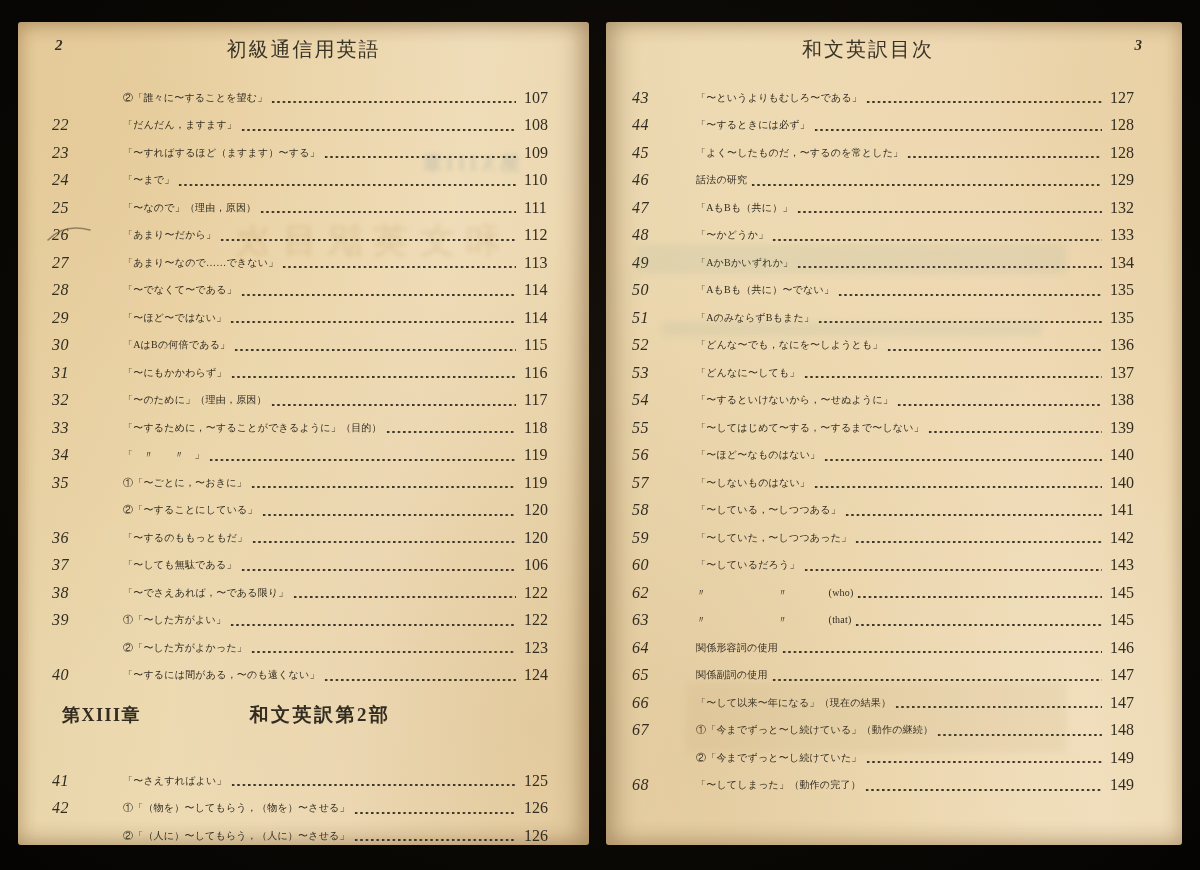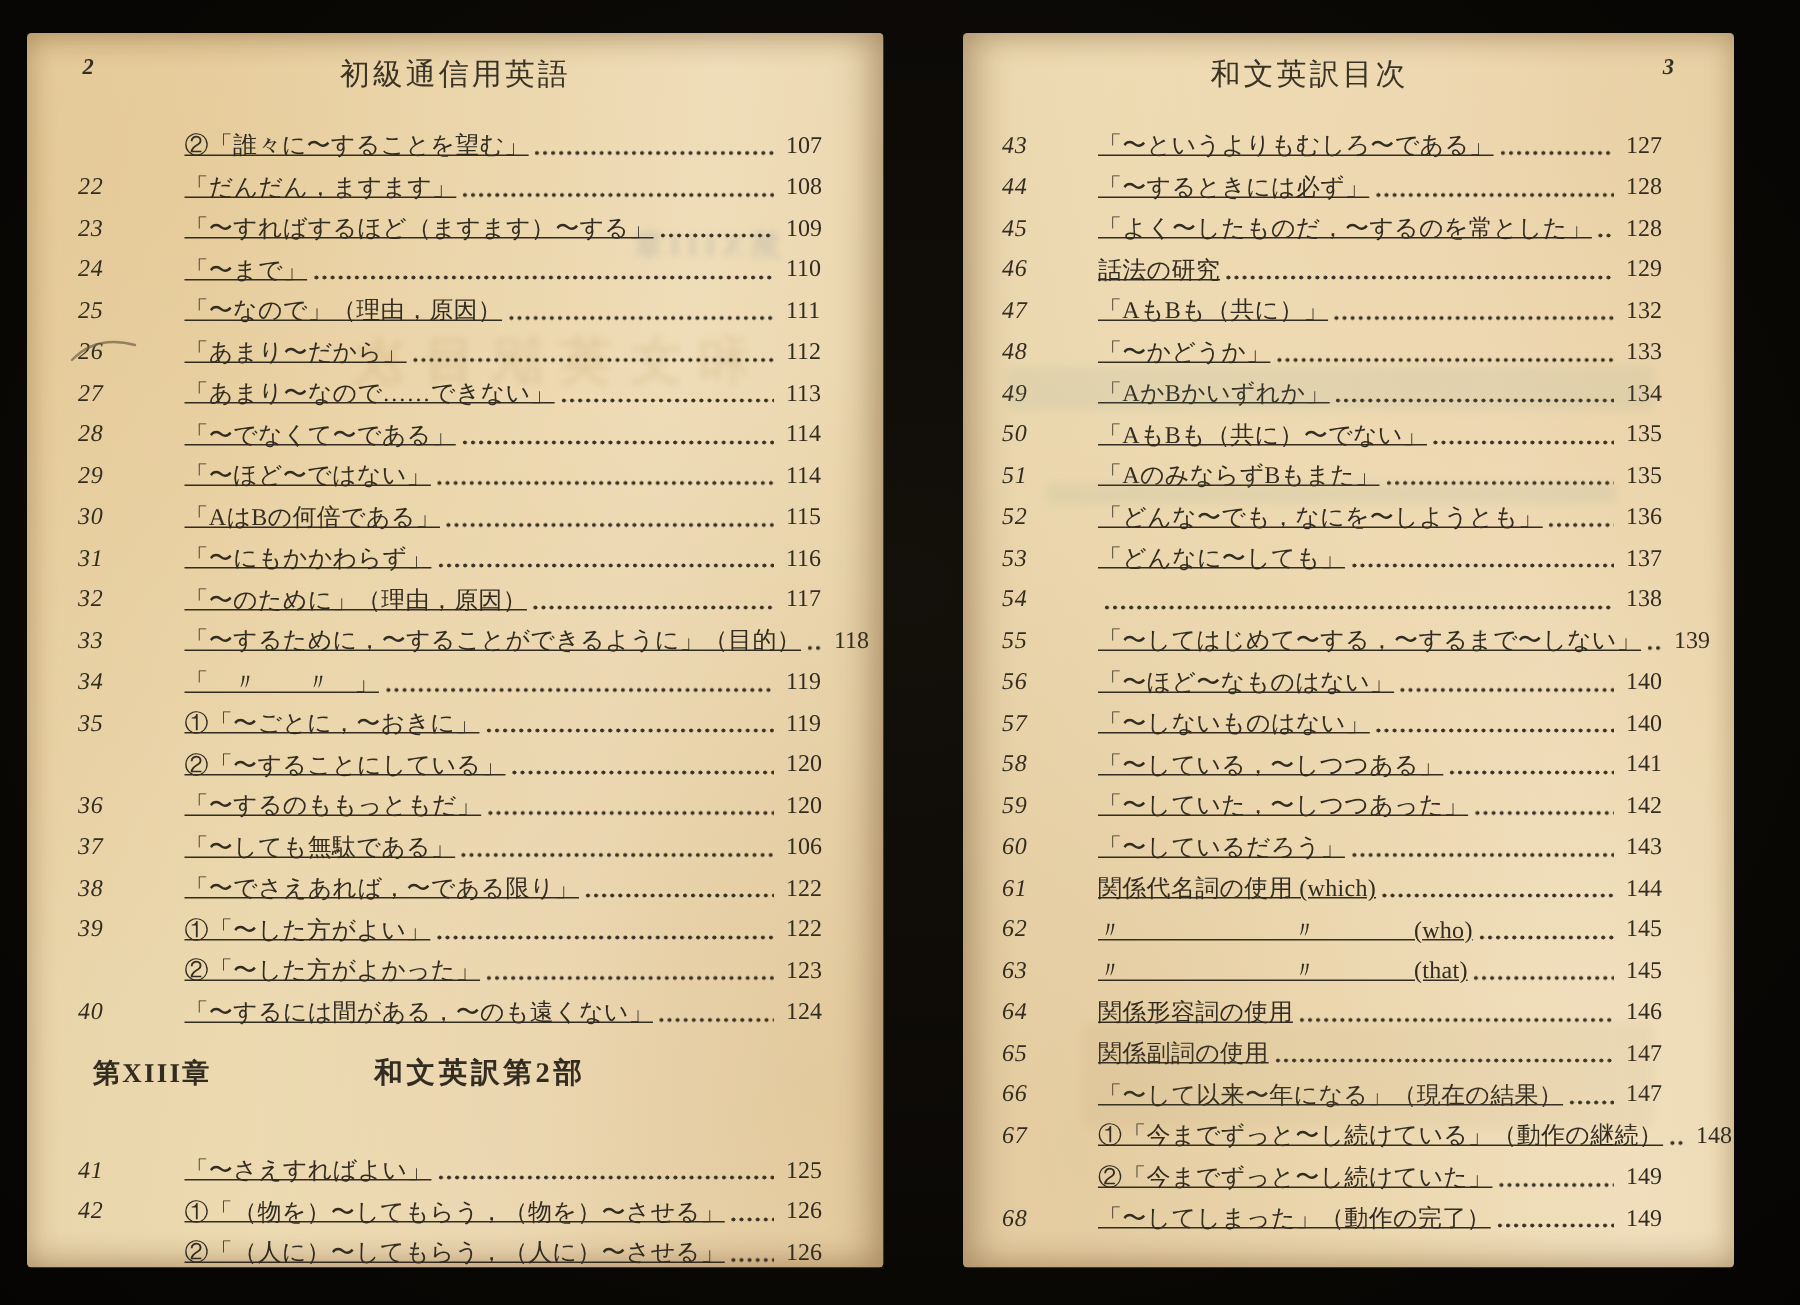--- a/index.html
+++ b/index.html
@@ -11,42 +11,42 @@
   .page { position:absolute; top:22px; height:823px; border-radius:3px; color:#322c21; }
   .page-left {
     left:18px; width:571px;
     background:
       radial-gradient(ellipse at 18% 12%, rgba(214,150,70,.14), rgba(214,150,70,0) 55%),
       radial-gradient(ellipse at 90% 85%, rgba(170,110,45,.12), rgba(170,110,45,0) 50%),
       linear-gradient(100deg, #e6d0a2 0%, #ecd9b0 35%, #efddb9 65%, #e9d4a9 100%);
     box-shadow: inset -12px 0 22px rgba(85,55,20,.28), inset 5px 5px 16px rgba(120,80,35,.18), inset 0 -8px 18px rgba(120,80,35,.14);
   }
   .page-right {
-    left:642px; width:514px;
+    left:606px; width:576px;
     background:
       radial-gradient(ellipse at 80% 10%, rgba(214,150,70,.12), rgba(214,150,70,0) 55%),
       radial-gradient(ellipse at 15% 90%, rgba(170,110,45,.10), rgba(170,110,45,0) 50%),
       linear-gradient(80deg, #e9d4aa 0%, #eedbb4 40%, #f0debc 70%, #ead6ad 100%);
     box-shadow: inset 12px 0 22px rgba(85,55,20,.26), inset -5px 5px 16px rgba(120,80,35,.16), inset 0 -8px 18px rgba(120,80,35,.14);
   }
   .page-inner { position:relative; height:100%; box-sizing:border-box; }
 
   .page-header { position:relative; height:22px; padding-top:14px; }
   .running-title { display:block; text-align:center; font-size:20px; letter-spacing:2px; color:#3a3427; }
   .page-right .running-title { transform:translateX(-26px); }
   .folio { position:absolute; top:15px; font-style:italic; font-weight:bold; font-size:15px; color:#353024; }
   .folio-left { left:37px; }
   .folio-right { right:40px; }
 
   .toc { margin-top:26px; }
   .toc-row { display:flex; align-items:center; height:27.5px; }
   .row-num { font-size:16px; letter-spacing:.5px; flex:0 0 auto;font-style:italic; }
   .page-left  .row-num { margin-left:34px; width:71px; }
   .page-right .row-num { margin-left:26px; width:64px; }
-  .row-title { font-size:16px; letter-spacing:.2px; white-space:pre; flex:0 0 auto;text-decoration:underline; }
+  .row-title { font-size:10px; letter-spacing:.2px; white-space:pre; flex:0 0 auto; }
   .leader {
     flex:1 1 auto; min-width:10px; height:6px; margin:9px 8px 0 4px;
     background-image: radial-gradient(circle at 2px 3px, #3a3326 1.15px, rgba(58,51,38,0) 1.5px);
     background-size:5.4px 6px; background-repeat:repeat-x;
   }
   .row-page { width:42px; text-align:left; font-size:16px; flex:0 0 auto; }
   .page-left  .row-page { margin-right:23px; }
   .page-right .row-page { margin-right:30px; }
 
   .chapter-heading { position:relative; height:52px; display:flex; align-items:center; justify-content:center; font-weight:bold;padding-left:33px; }
@@ -359,20 +359,21 @@
 
           <div class="toc-row">
             <span class="row-num">53</span>
             <span class="row-title">「どんなに〜しても」</span>
             <span class="leader"></span>
             <span class="row-page">137</span>
           </div>
 
           <div class="toc-row">
             <span class="row-num">54</span>
+            <span class="row-title">「〜するといけないから，〜せぬように」</span>
             <span class="leader"></span>
             <span class="row-page">138</span>
           </div>
 
           <div class="toc-row">
             <span class="row-num">55</span>
             <span class="row-title">「〜してはじめて〜する，〜するまで〜しない」</span>
             <span class="leader"></span>
             <span class="row-page">139</span>
           </div>
@@ -405,26 +406,20 @@
             <span class="row-page">142</span>
           </div>
 
           <div class="toc-row">
             <span class="row-num">60</span>
             <span class="row-title">「〜しているだろう」</span>
             <span class="leader"></span>
             <span class="row-page">143</span>
           </div>
 
-          <div class="toc-row">
-            <span class="row-num">61</span>
-            <span class="row-title">関係代名詞の使用 (which)</span>
-            <span class="leader"></span>
-            <span class="row-page">144</span>
-          </div>
 
           <div class="toc-row">
             <span class="row-num">62</span>
             <span class="row-title">〃　　　　　　　〃　　　　(who)</span>
             <span class="leader"></span>
             <span class="row-page">145</span>
           </div>
 
           <div class="toc-row">
             <span class="row-num">63</span>

